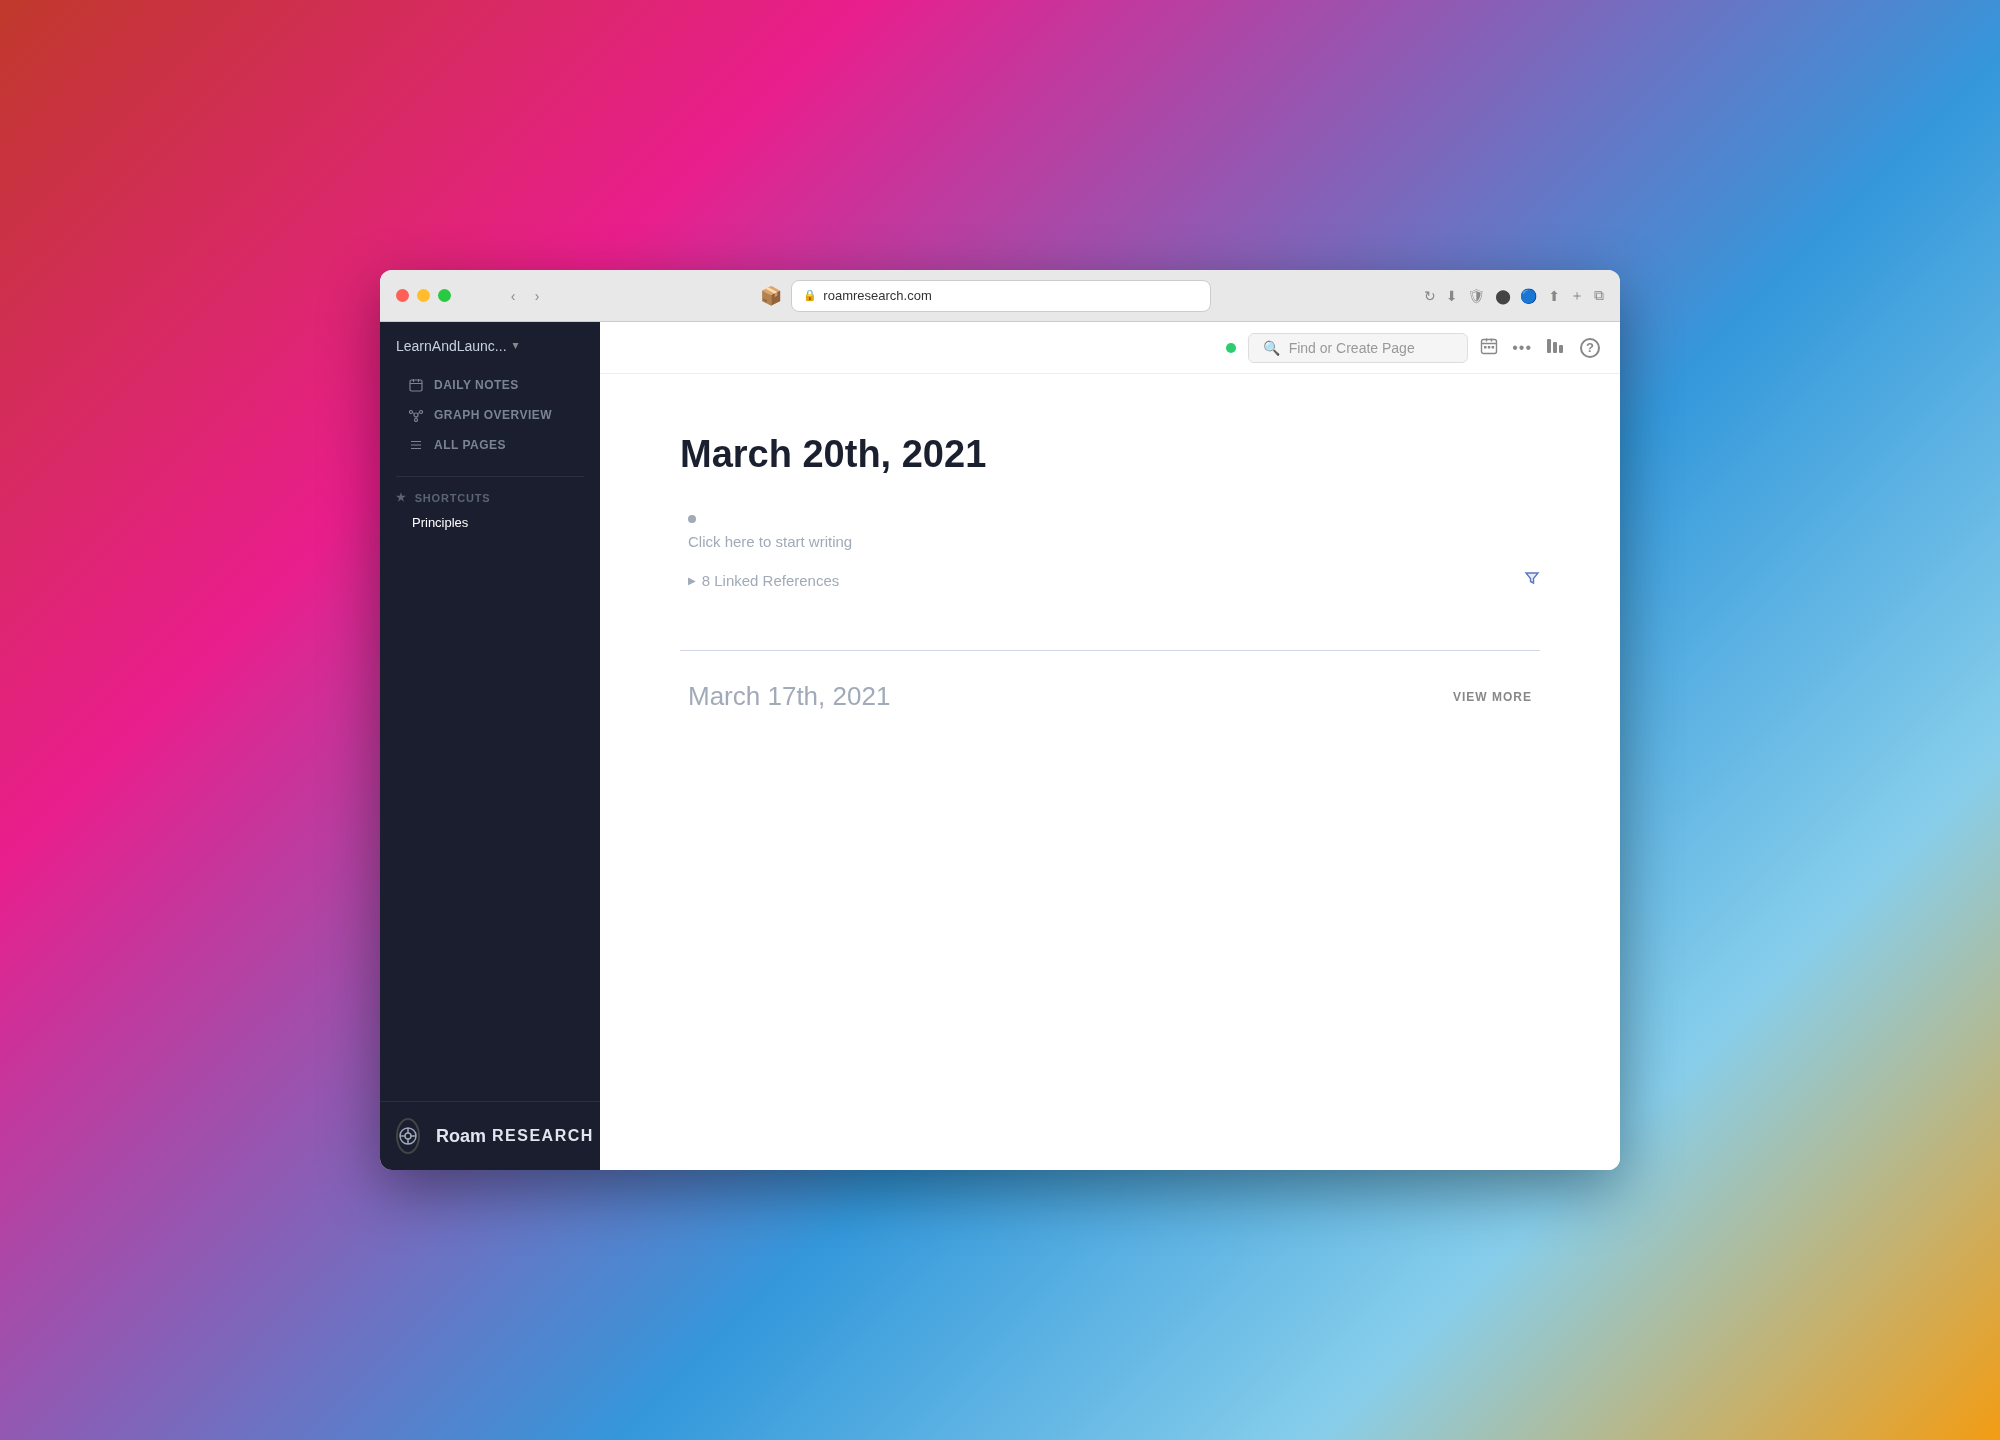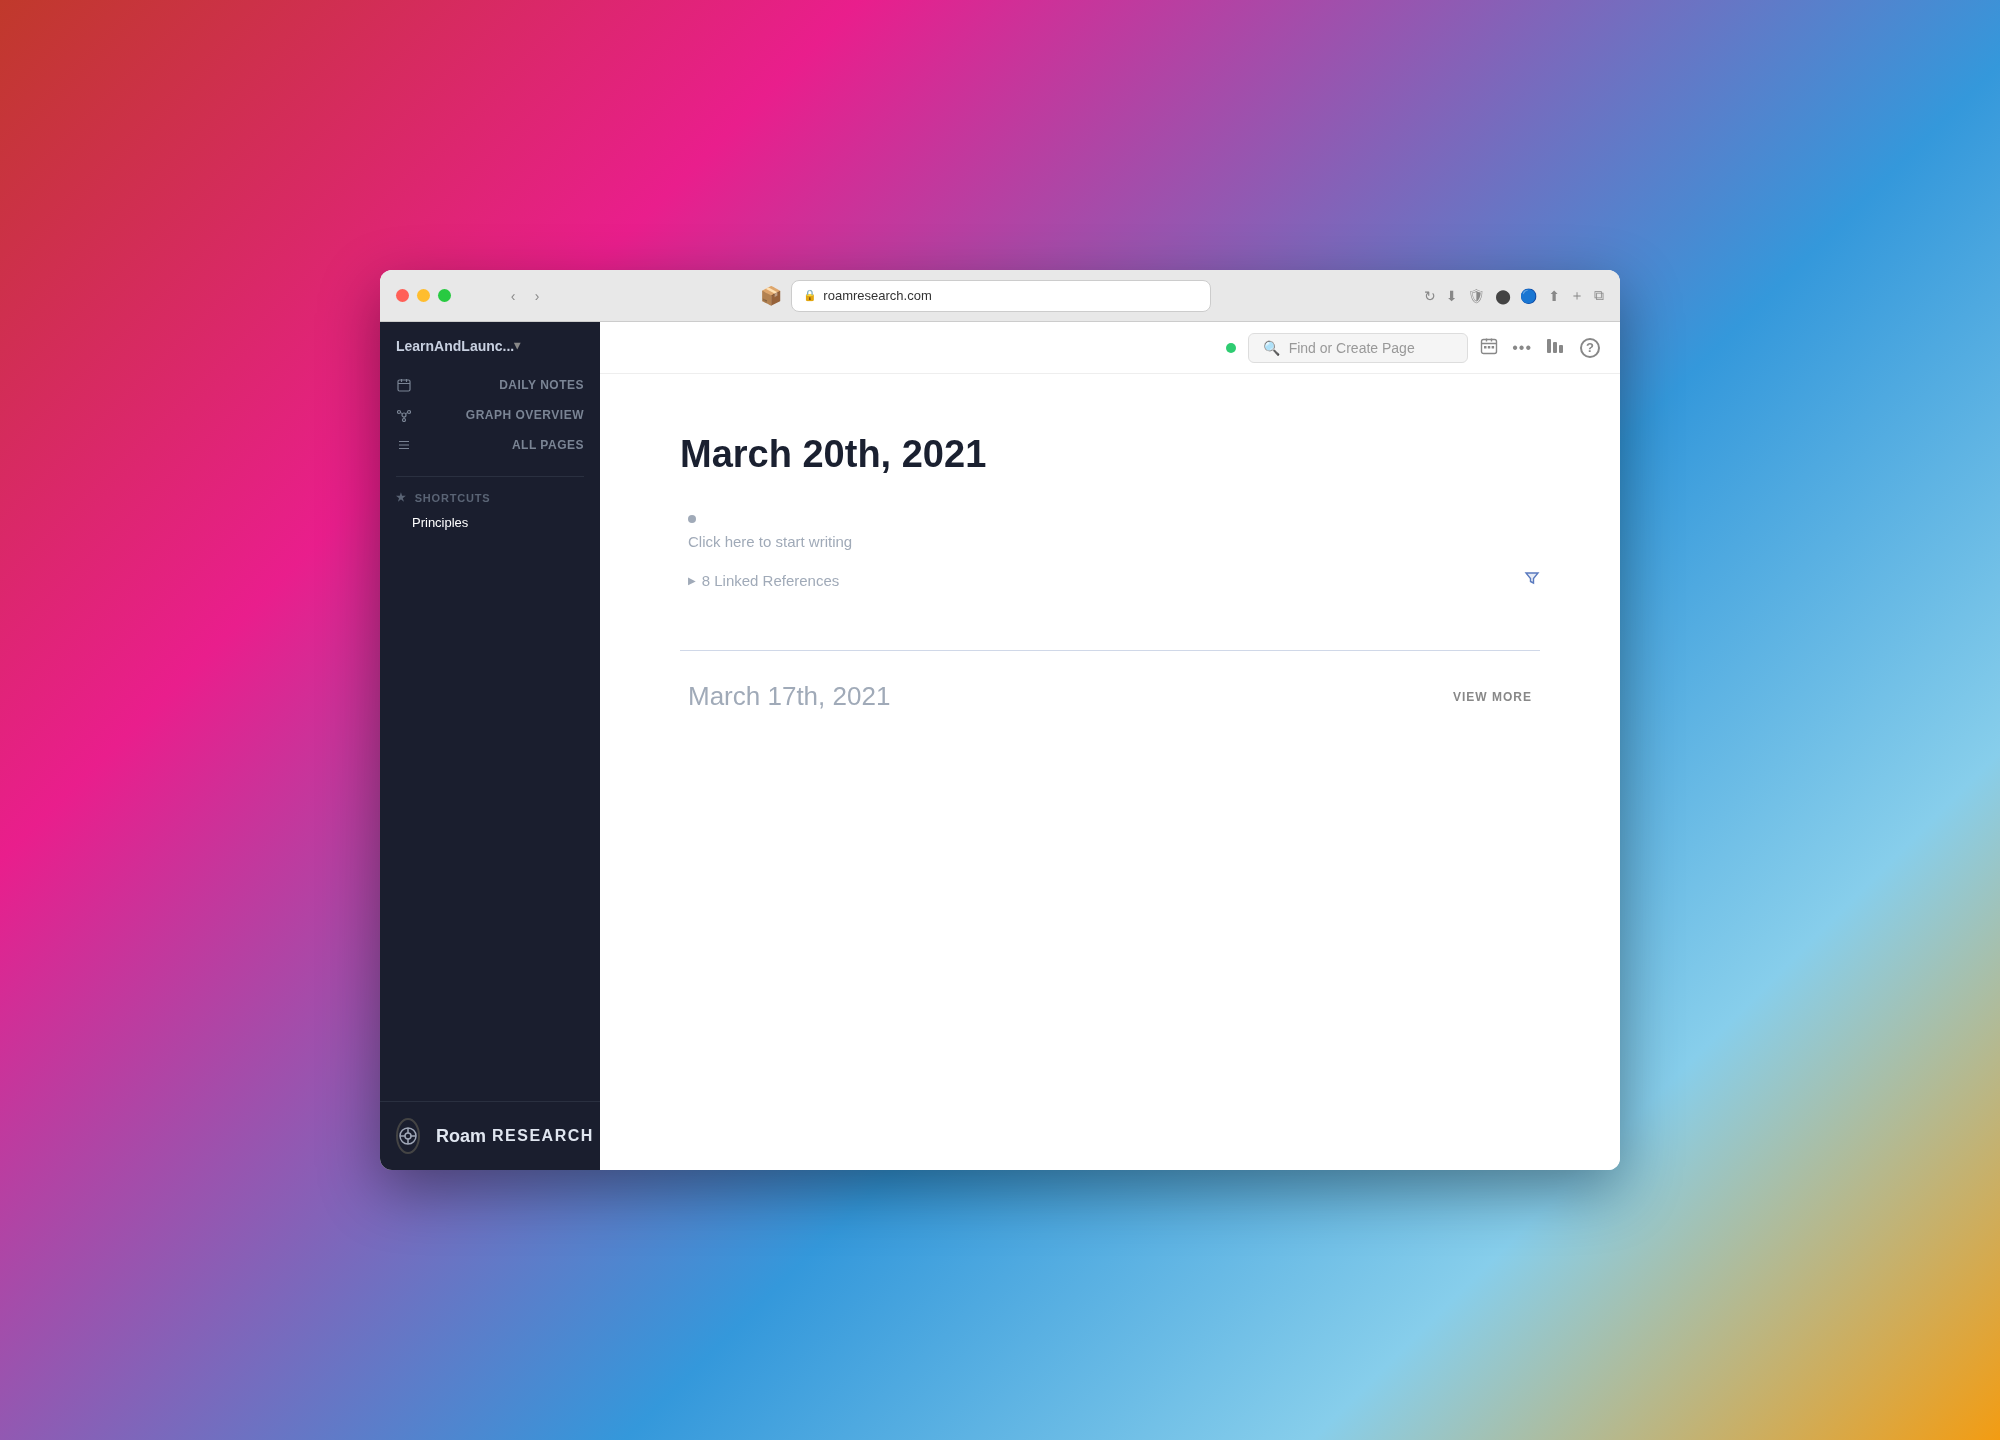--- a/index.html
+++ b/index.html
@@ -132,46 +132,46 @@
     .sidebar-header {
       padding: 16px 16px 8px 16px;
       display: flex;
       align-items: center;
       justify-content: space-between;
     }
 
     .workspace-name {
       color: #c8d0e0;
       font-size: 14px;
-      font-weight: 700;
+      font-weight: 400;
       display: flex;
       align-items: flex-start;
+      gap: 6px;
     }
 
     .workspace-chevron {
       color: #888;
       font-size: 12px;
     }
 
     .sidebar-nav {
       padding: 8px 0;
     }
 
     .sidebar-item {
       display: flex;
       align-items: center;
       gap: 10px;
-      padding: 7px 16px;
+      padding: 7px 28px;
       font-size: 12px;
       font-weight: 600;
       letter-spacing: 0.5px;
       color: #7a8494;
       cursor: pointer;
       text-transform: uppercase;
-      justify-content: space-between;
     }
 
     .sidebar-item-icon {
       width: 16px;
       height: 16px;
       display: flex;
       align-items: center;
       justify-content: center;
       font-size: 13px;
     }

